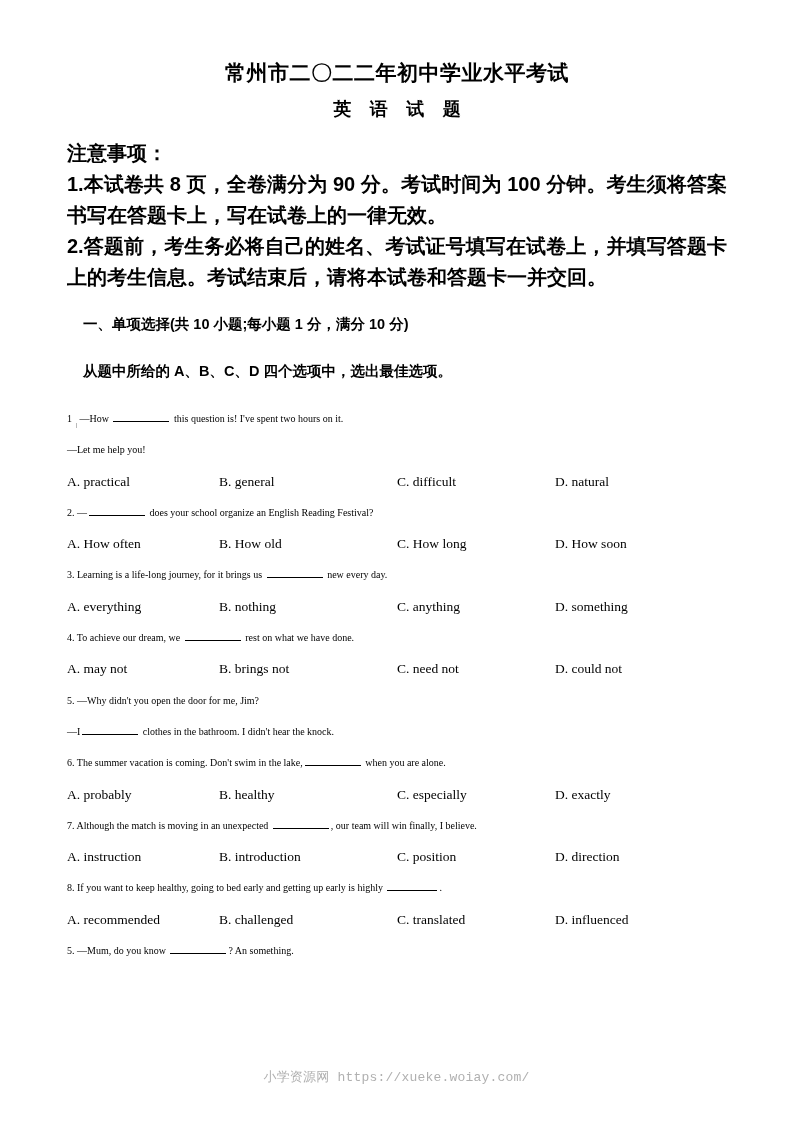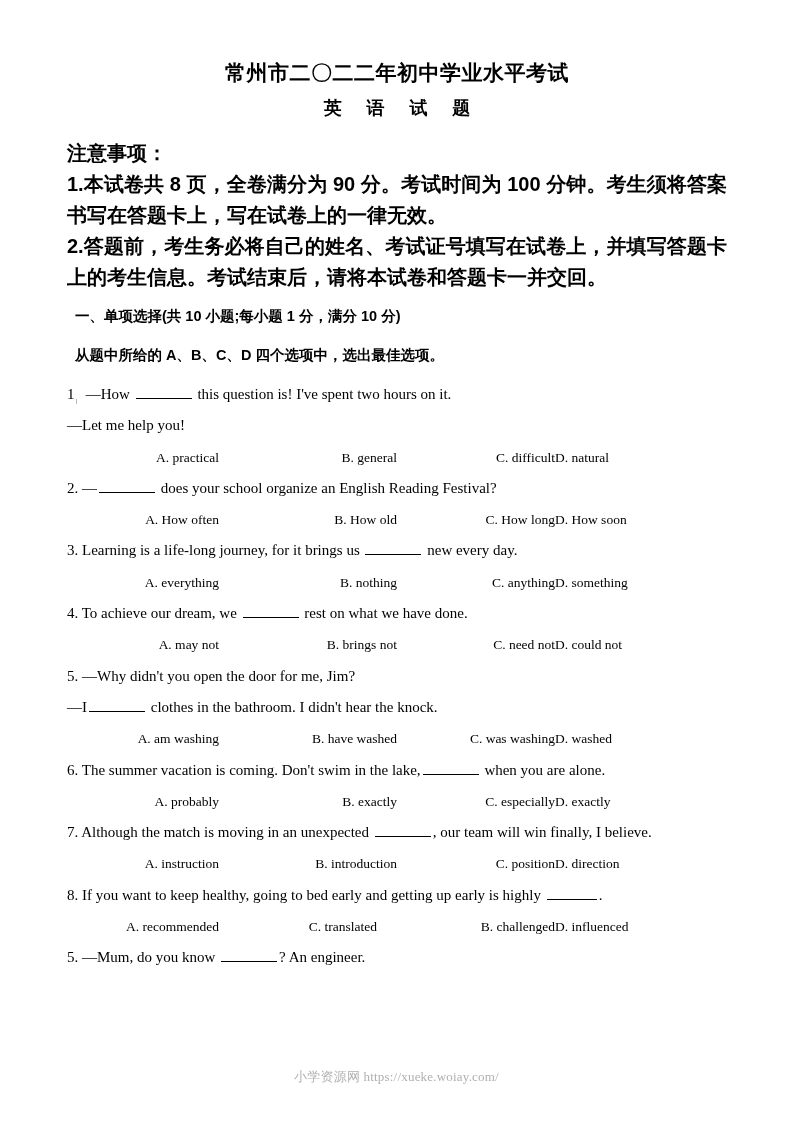--- a/index.html
+++ b/index.html
@@ -34,21 +34,21 @@
     text-align: center;
     font-family: "Liberation Sans", "DejaVu Sans", sans-serif;
     font-weight: bold;
     font-size: 21px;
     line-height: 30px;
     letter-spacing: 0.5px;
     margin: 0 0 8px 0;
   }
   .doc-subtitle {
     text-align: center;
-    font-family: Liberation Mono, monospace;
+    font-family: Liberation Serif, serif;
     font-weight: bold;
     font-size: 18px;
     line-height: 26px;
     letter-spacing: 7px;
     padding-left: 7px;
     margin: 0 0 16px 0;
   }
 
   
   .notice-block { margin: 0; }
@@ -62,49 +62,48 @@
     margin: 0;
   }
   .notice-line.hang { text-indent: 0; }
 
   
   .section-line {
     font-family: "Liberation Sans", "DejaVu Sans", sans-serif;
     font-weight: bold;
     font-size: 14.5px;
     line-height: 31px;
-    margin: 8px;
+    margin: 16px;
   }
 
   
   .questions { margin-top: 4px; }
   .q-block { margin: 0; }
   .q-line {
     font-family: "Liberation Serif", "DejaVu Serif", serif;
-    font-size: 15px;
+    font-size: 10px;
     line-height: 31.3px;
     margin: 0;
     white-space: pre-wrap;
   }
   .q-line.first-q { position: relative; }
   .artifact-dot {
     position: absolute;
     left: 9px;
     top: 20px;
     width: 1px;
     height: 5px;
     background: #b9b9b9;
   }
   .options-row {
     display: flex;
     font-family: "Liberation Serif", "DejaVu Serif", serif;
     font-size: 13.5px;
     line-height: 31.3px;
     margin: 0;
-    text-align: right;
   }
   .opt { white-space: nowrap; }
   .opt-a { width: 152px; }
   .opt-b { width: 178px; }
   .opt-c { width: 158px; }
   .opt-d { width: auto; }
 
   
   .blank {
     display: inline-block;
@@ -116,21 +115,21 @@
   }
   .blank.short { width: 50px; }
 
   
   .watermark {
     position: absolute;
     left: 0;
     top: 1068px;
     width: 793px;
     text-align: center;
-    font-family: Liberation Serif, serif;
+    font-family: Liberation Mono, monospace;
     font-size: 13px;
     color: #b0b0b0;
     letter-spacing: 0.2px;
   }
 </style>
 </head>
 <body>
 
 <div class="page">
 
@@ -189,60 +188,54 @@
           <span class="opt opt-a">A. may not</span>
           <span class="opt opt-b">B. brings not</span>
           <span class="opt opt-c">C. need not</span>
           <span class="opt opt-d">D. could not</span>
         </div>
       </div>
 
       <div class="q-block">
         <p class="q-line">5. —Why didn't you open the door for me, Jim?</p>
         <p class="q-line"><span>—I</span><span class="blank"></span><span> clothes in the bathroom. I didn't hear the knock.</span></p>
-        <div class="options-row">
-          <span class="opt opt-a">A. am washing</span>
-          <span class="opt opt-b">B. have washed</span>
-          <span class="opt opt-c">C. was washing</span>
-          <span class="opt opt-d">D. washed</span>
-        </div>
       </div>
 
       <div class="q-block">
         <p class="q-line"><span>6. The summer vacation is coming. Don't swim in the lake,</span><span class="blank"></span><span> when you are alone.</span></p>
         <div class="options-row">
           <span class="opt opt-a">A. probably</span>
-          <span class="opt opt-b">B. exactly</span>
+          <span class="opt opt-b">B. healthy</span>
           <span class="opt opt-c">C. especially</span>
           <span class="opt opt-d">D. exactly</span>
         </div>
       </div>
 
       <div class="q-block">
         <p class="q-line"><span>7. Although the match is moving in an unexpected </span><span class="blank"></span><span>, our team will win finally, I believe.</span></p>
         <div class="options-row">
           <span class="opt opt-a">A. instruction</span>
           <span class="opt opt-b">B. introduction</span>
           <span class="opt opt-c">C. position</span>
           <span class="opt opt-d">D. direction</span>
         </div>
       </div>
 
       <div class="q-block">
         <p class="q-line"><span>8. If you want to keep healthy, going to bed early and getting up early is highly </span><span class="blank short"></span><span>.</span></p>
         <div class="options-row">
           <span class="opt opt-a">A. recommended</span>
+          <span class="opt opt-b">B. challenged</span>
           <span class="opt opt-c">C. translated</span>
-          <span class="opt opt-b">B. challenged</span>
           <span class="opt opt-d">D. influenced</span>
         </div>
       </div>
 
       <div class="q-block">
-        <p class="q-line"><span>5. —Mum, do you know </span><span class="blank"></span><span>? An engineer.</span></p>
+        <p class="q-line"><span>5. —Mum, do you know </span><span class="blank"></span><span>? An something.</span></p>
       </div>
 
     </div>
   </div>
 
   <div class="watermark">小学资源网 https://xueke.woiay.com/</div>
 
 </div>
 
 </body></html>

